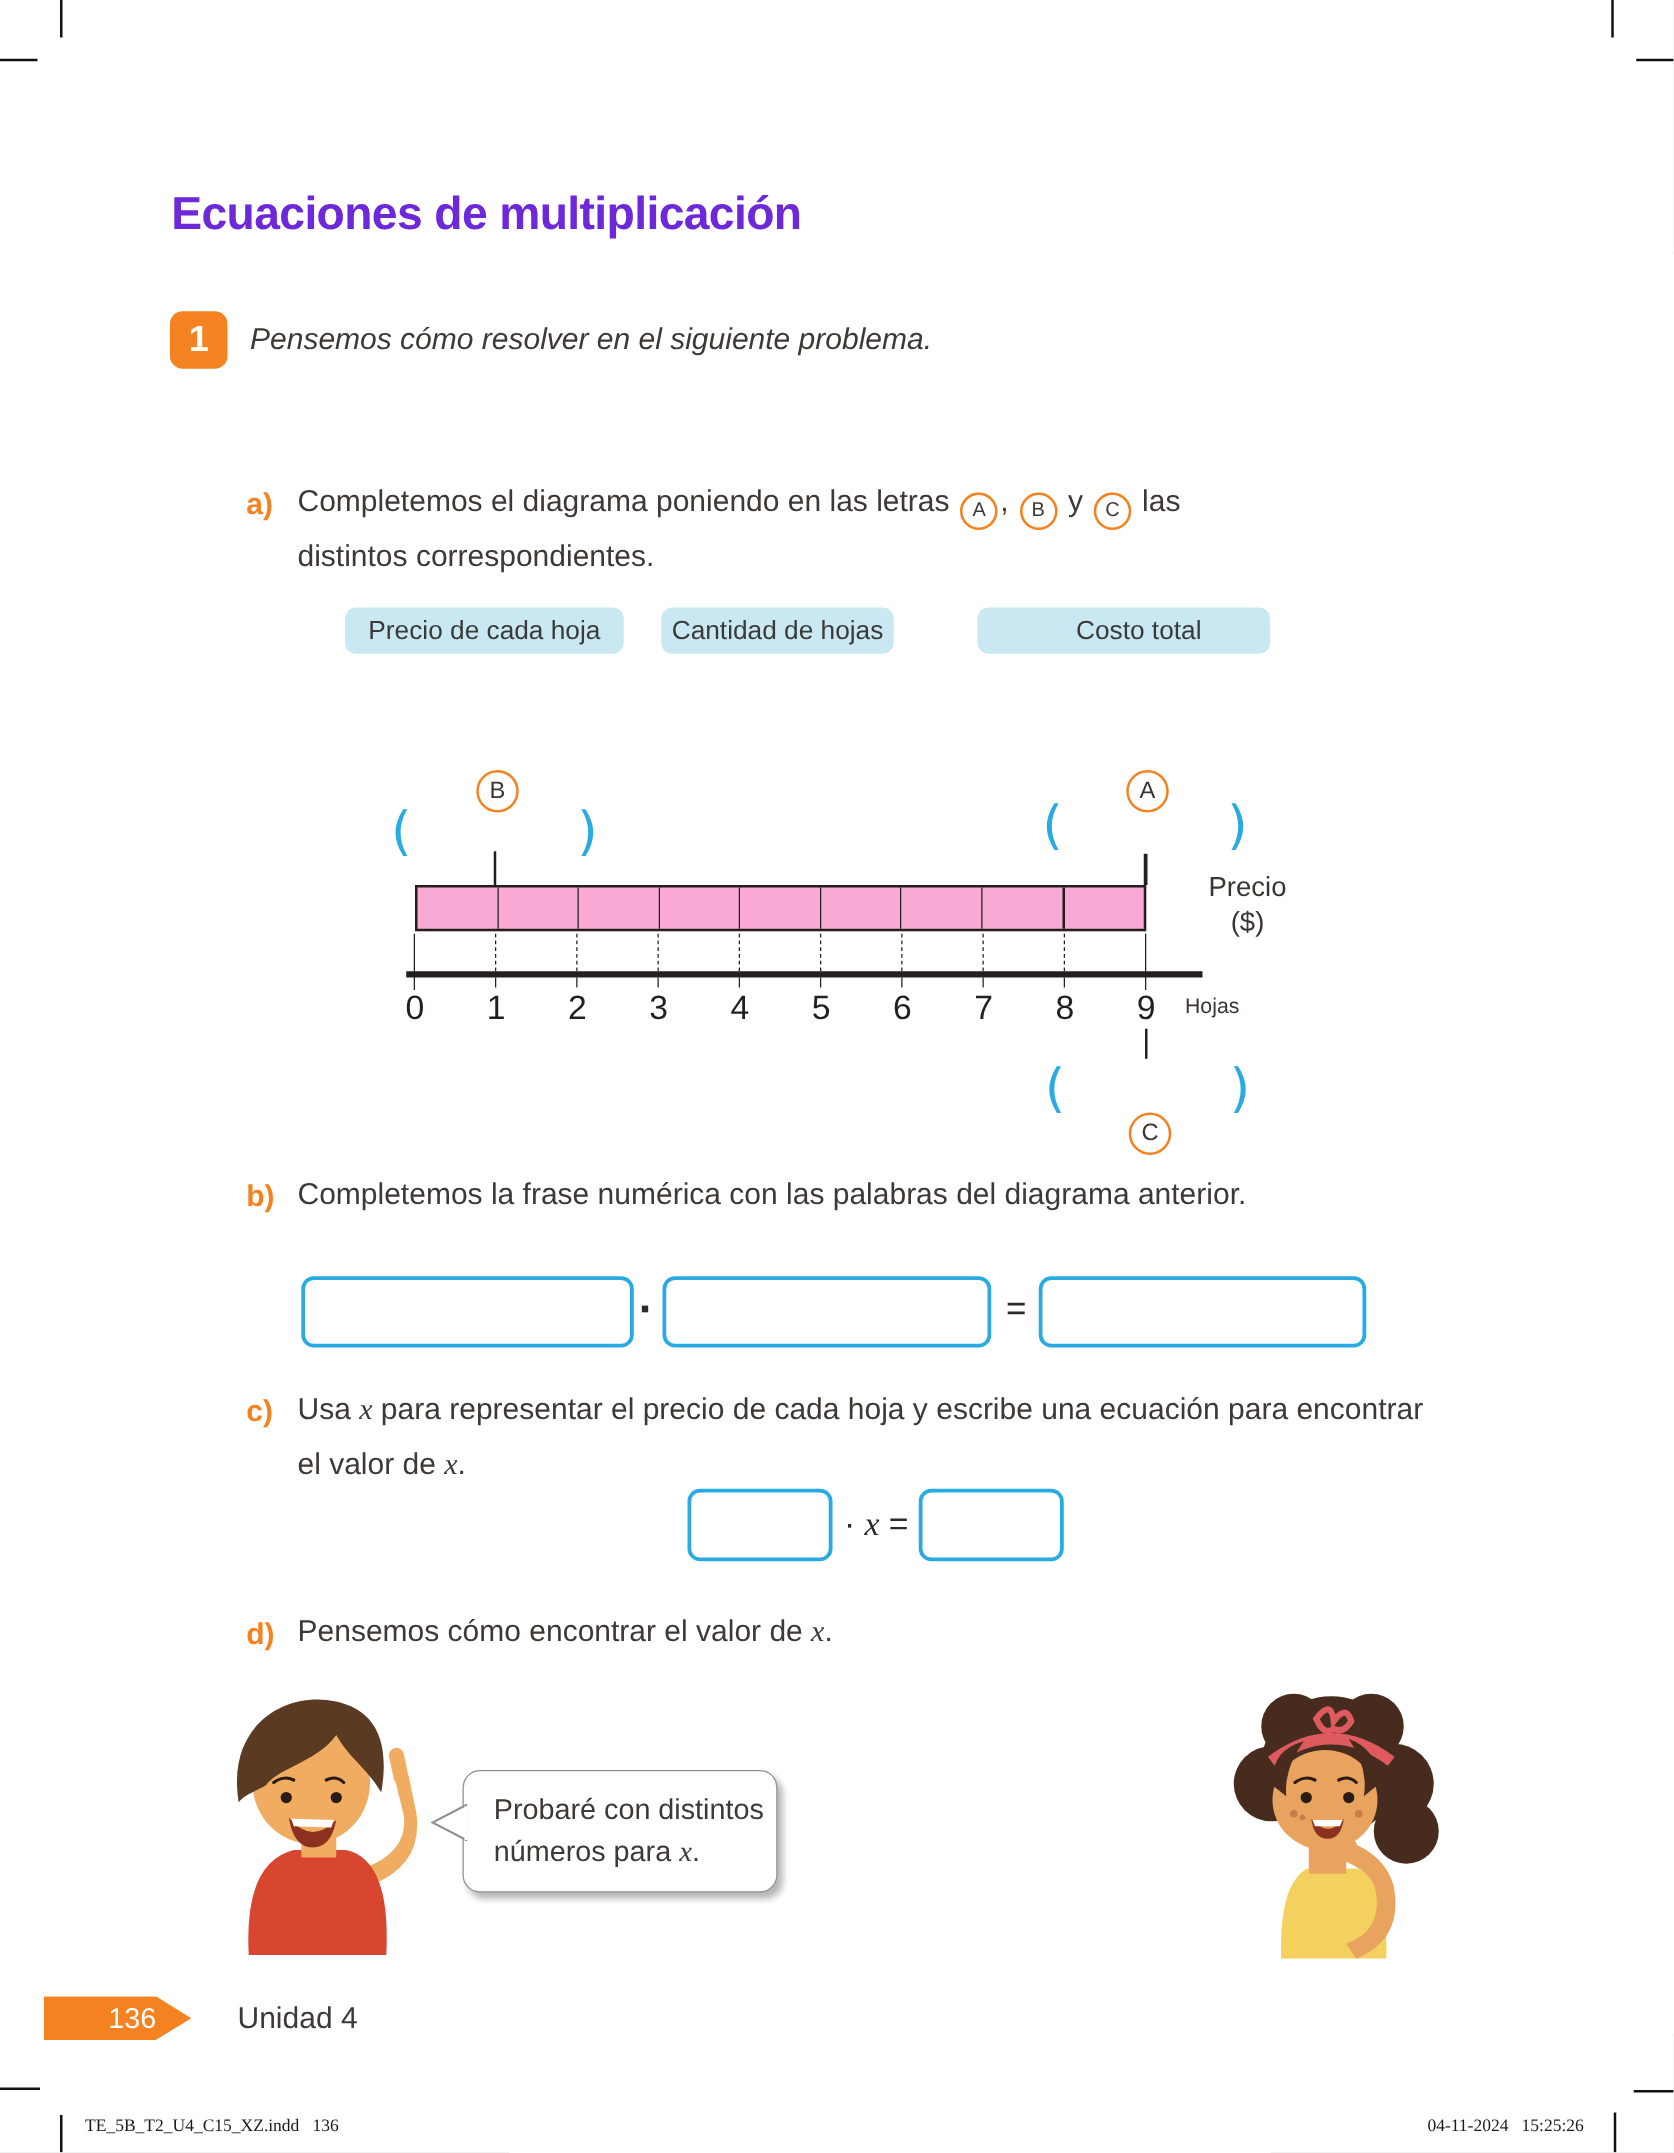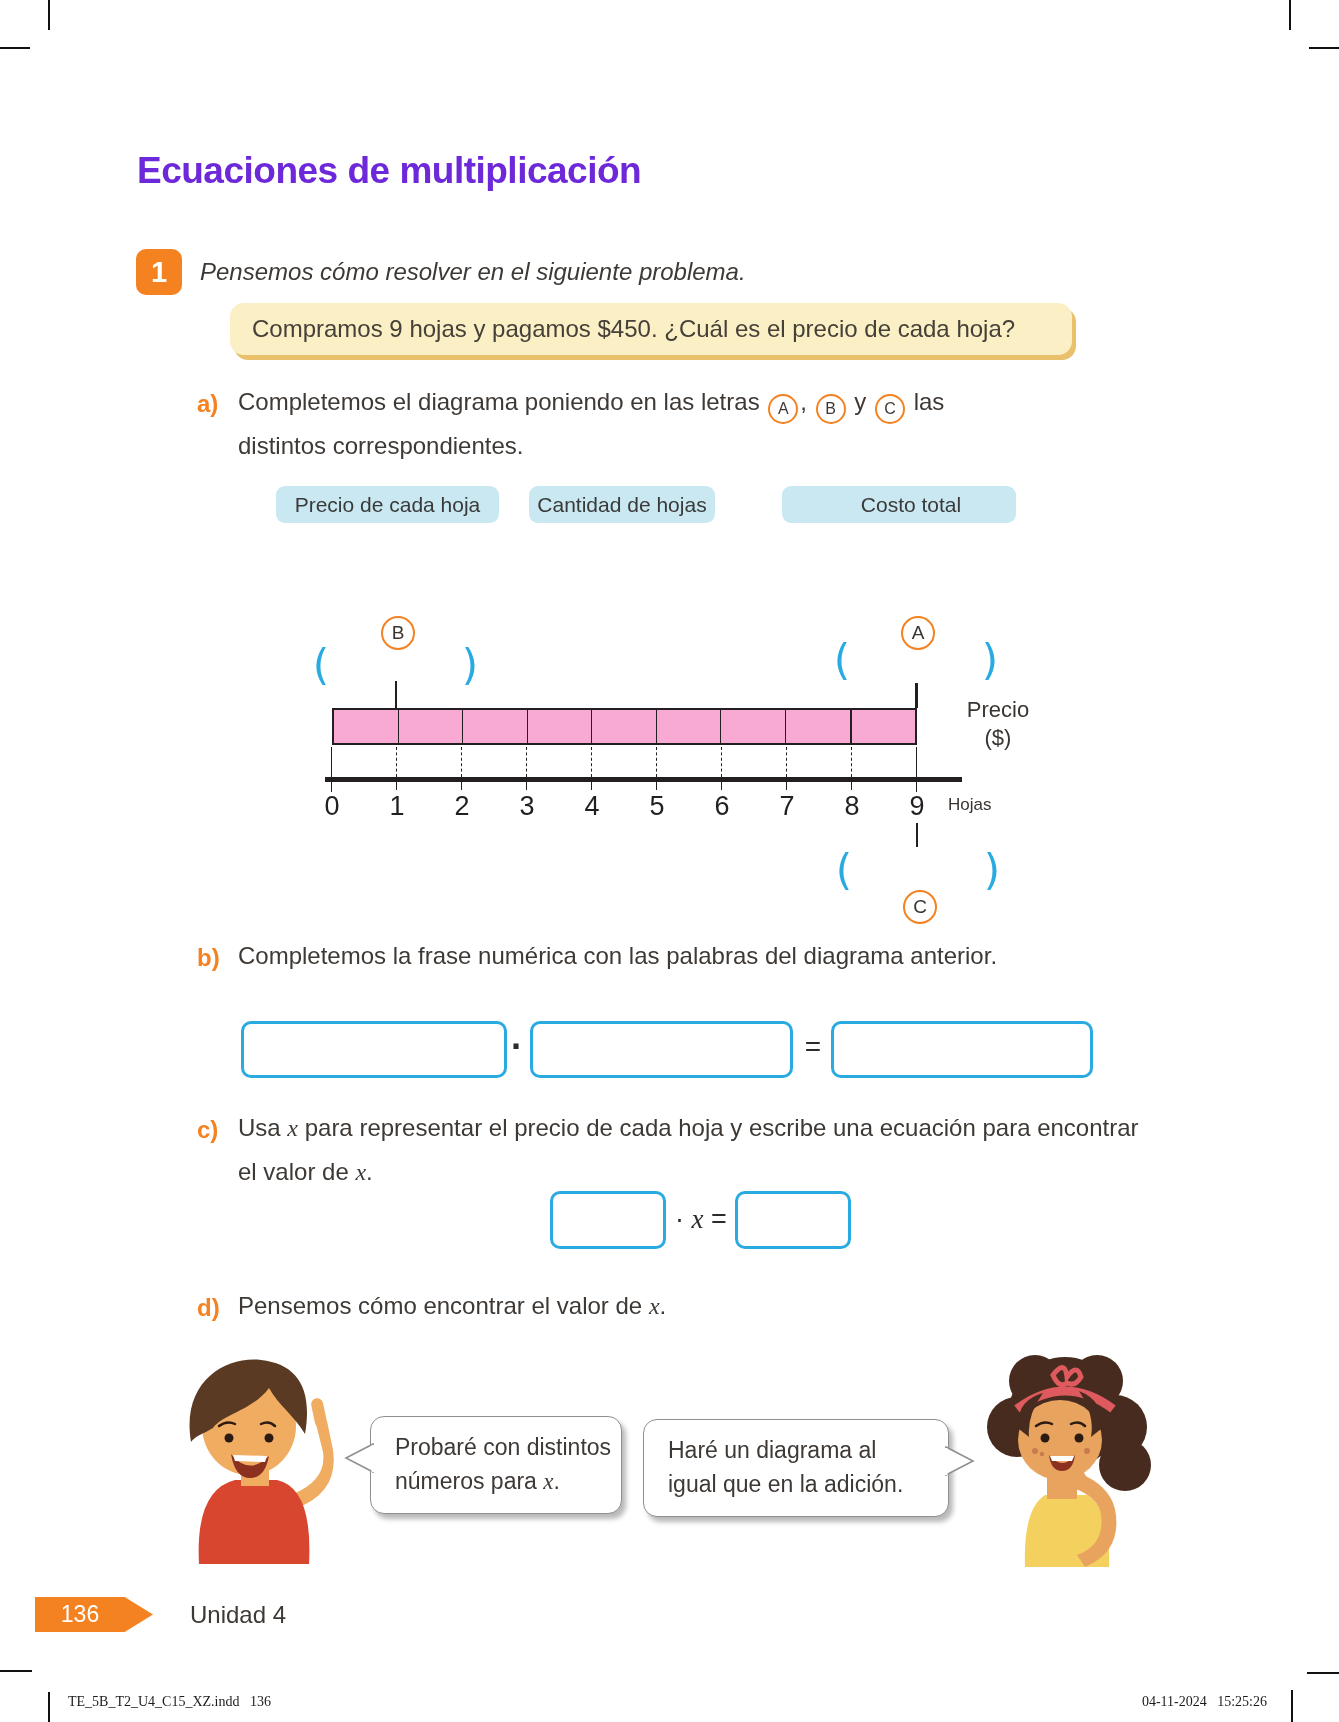--- a/index.html
+++ b/index.html
@@ -67,21 +67,21 @@
   .bubble-left{left:370px;top:1416px;width:252px;height:98px;}
   .bubble-right{left:643px;top:1419px;width:306px;height:98px;}
   .tail{position:absolute;}
   .char-svg{position:absolute;}
   .seg-italic{font-style:italic;font-family:"Liberation Serif",serif;}
   .seg-circle{display:inline-flex;width:26px;height:26px;border:2px solid #f58220;border-radius:50%;
       align-items:center;justify-content:center;font-size:16px;vertical-align:-4px;margin:0 2px;background:#fff;}
 
   .footer-tab{left:35px;top:1597px;width:118px;height:35px;background:#f58220;
       clip-path:polygon(0 0,76% 0,100% 50%,76% 100%,0 100%);}
-  .footer-num{position:absolute;left:0;top:0;width:90px;text-align:center;line-height:35px;color:#fff;font-size:23px;}
+  .footer-num{position:absolute;left:0;top:0;width:90px;text-align:right;line-height:35px;color:#fff;font-size:23px;}
   .footer-unit{left:166px;top:1601px;font-size:24px;color:#3e3935;margin-left:24px;}
 
   .print-text{position:absolute;font-family:"Liberation Serif",serif;font-size:14px;color:#1b1b1b;}
   .print-left{left:68px;top:1694px;} .print-right{right:72px;top:1694px;}
 </style>
 </head>
 <body>
 
 <div class="page">
 
@@ -91,23 +91,20 @@
   <div class="mark" style="right:0;top:47px;width:30px;height:2px;"></div>
   <div class="mark" style="left:0;top:1670px;width:32px;height:2px;"></div>
   <div class="mark" style="left:48px;top:1692px;width:2px;height:30px;"></div>
   <div class="mark" style="right:0;top:1672px;width:32px;height:2px;"></div>
   <div class="mark" style="left:1291px;top:1690px;width:2px;height:32px;"></div>
 
   <div class="abs title">Ecuaciones de multiplicación</div>
 
   <div class="abs badge">1</div>
   <div class="abs intro body-text">Pensemos cómo resolver en el siguiente problema.</div>
-  <div class="abs problem-box">
-    <span>Compramos 9 hojas y pagamos $450. ¿Cuál es el precio de cada hoja?</span>
-  </div>
 
   <div class="abs part-label a-label">a)</div>
   <div class="abs body-text a-line1"><span>Completemos el diagrama poniendo en las letras </span><span class="seg-circle">A</span><span>, </span><span class="seg-circle">B</span><span> y </span><span class="seg-circle">C</span><span> las</span></div>
   <div class="abs body-text a-line2">distintos correspondientes.</div>
 
   <div class="abs chip chip1">Precio de cada hoja</div>
   <div class="abs chip chip2">Cantidad de hojas</div>
   <div class="abs chip chip3">Costo total</div>
 
   <div class="abs diagram">
@@ -215,28 +212,20 @@
 
   <div class="bubble bubble-left">
     <svg class="tail" style="left:-27px;top:26px;" width="30" height="30">
       <polygon points="29,1 2,15 29,29" fill="#ffffff" stroke="#8f8f8f" stroke-width="1.6"></polygon>
       <rect x="27.5" y="2" width="4" height="27" fill="#ffffff"></rect>
     </svg>
     <div>Probaré con distintos</div>
     <div><span>números para </span><span class="seg-italic">x</span><span>.</span></div>
   </div>
 
-  <div class="bubble bubble-right">
-    <svg class="tail" style="right:-27px;top:26px;" width="30" height="30">
-      <polygon points="1,1 28,15 1,29" fill="#ffffff" stroke="#8f8f8f" stroke-width="1.6"></polygon>
-      <rect x="-1.5" y="2" width="4" height="27" fill="#ffffff"></rect>
-    </svg>
-    <div>Haré un diagrama al</div>
-    <div>igual que en la adición.</div>
-  </div>
 
   <svg class="char-svg" style="left:965px;top:1345px;" width="205" height="222" viewBox="0 0 205 222">
     <circle cx="100" cy="68" r="56" fill="#472b1e"></circle>
     <circle cx="52" cy="82" r="30" fill="#472b1e"></circle>
     <circle cx="150" cy="82" r="32" fill="#472b1e"></circle>
     <circle cx="70" cy="36" r="26" fill="#472b1e"></circle>
     <circle cx="132" cy="36" r="26" fill="#472b1e"></circle>
     <circle cx="160" cy="120" r="26" fill="#472b1e"></circle>
     <path d="M52,64 Q100,28 148,64" stroke="#de5a5e" stroke-width="9" fill="none"></path>
     <path d="M88,30 q12,-16 14,2 q10,-14 14,0 q-6,10 -14,6 q-8,6 -14,-8 Z" fill="none" stroke="#de5a5e" stroke-width="5"></path>

